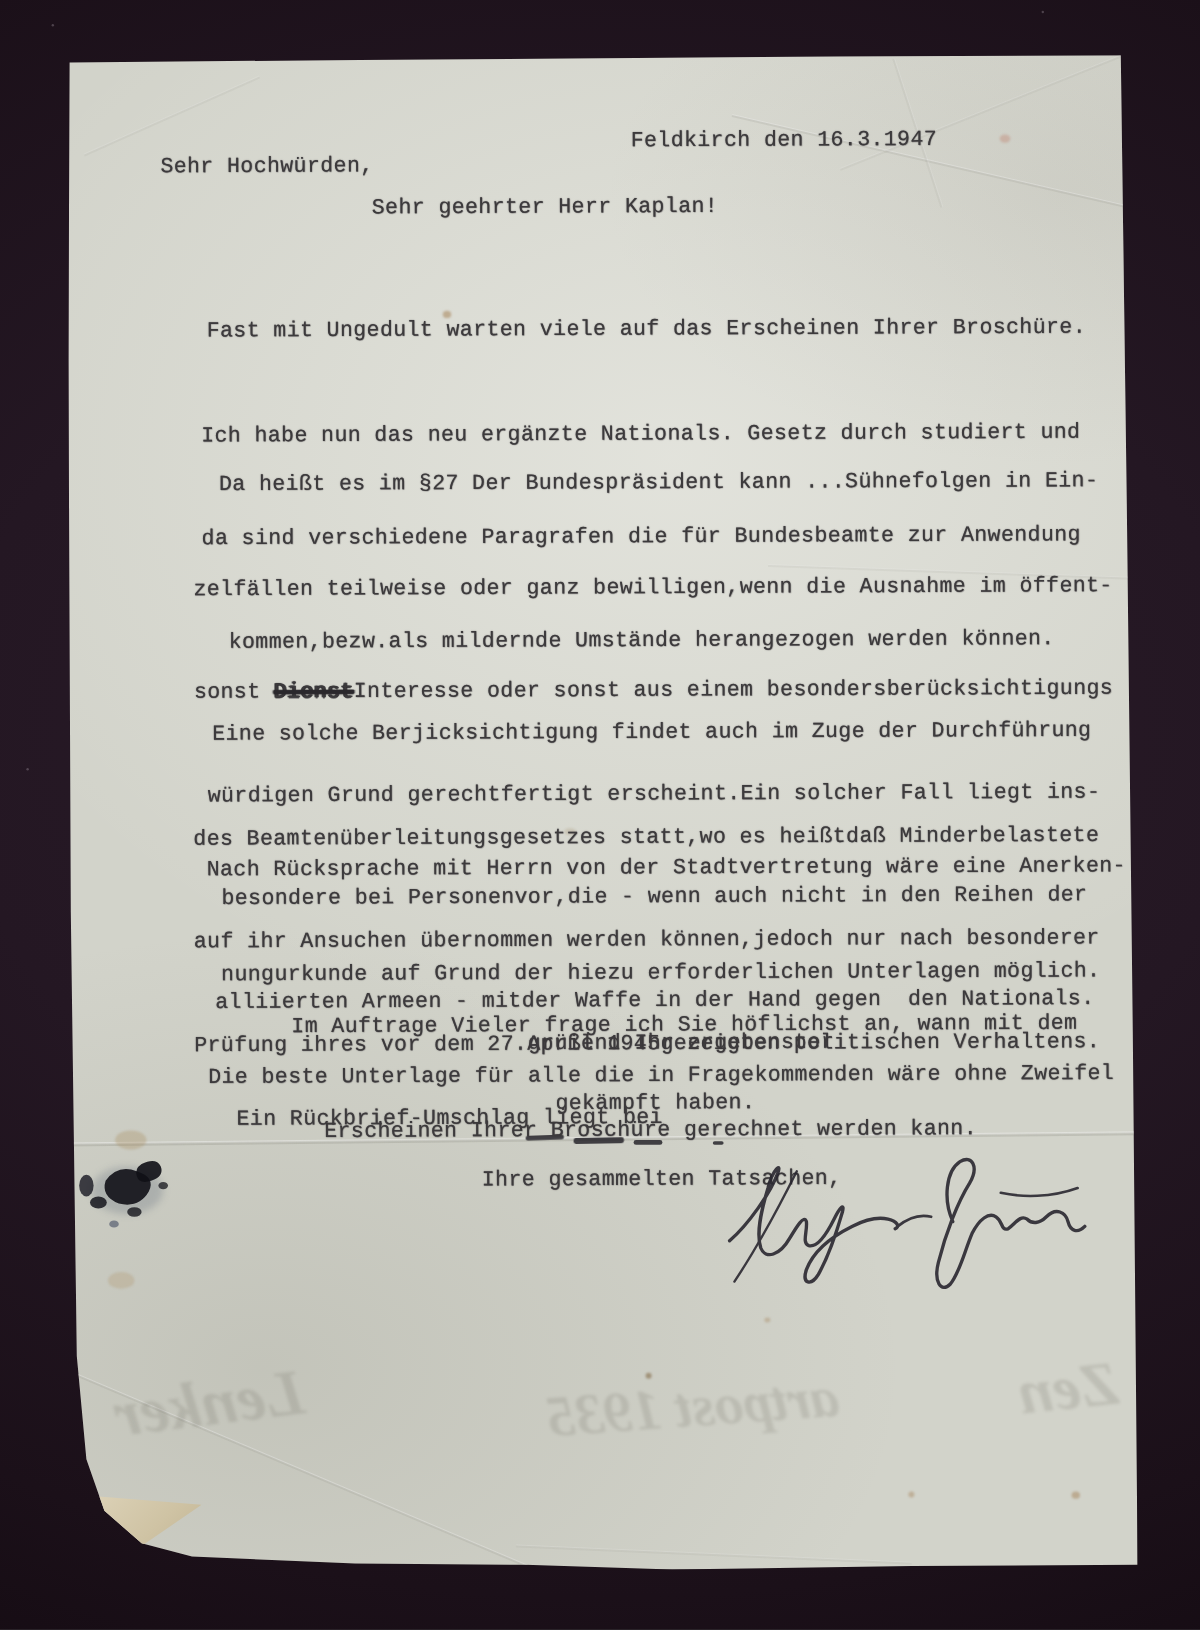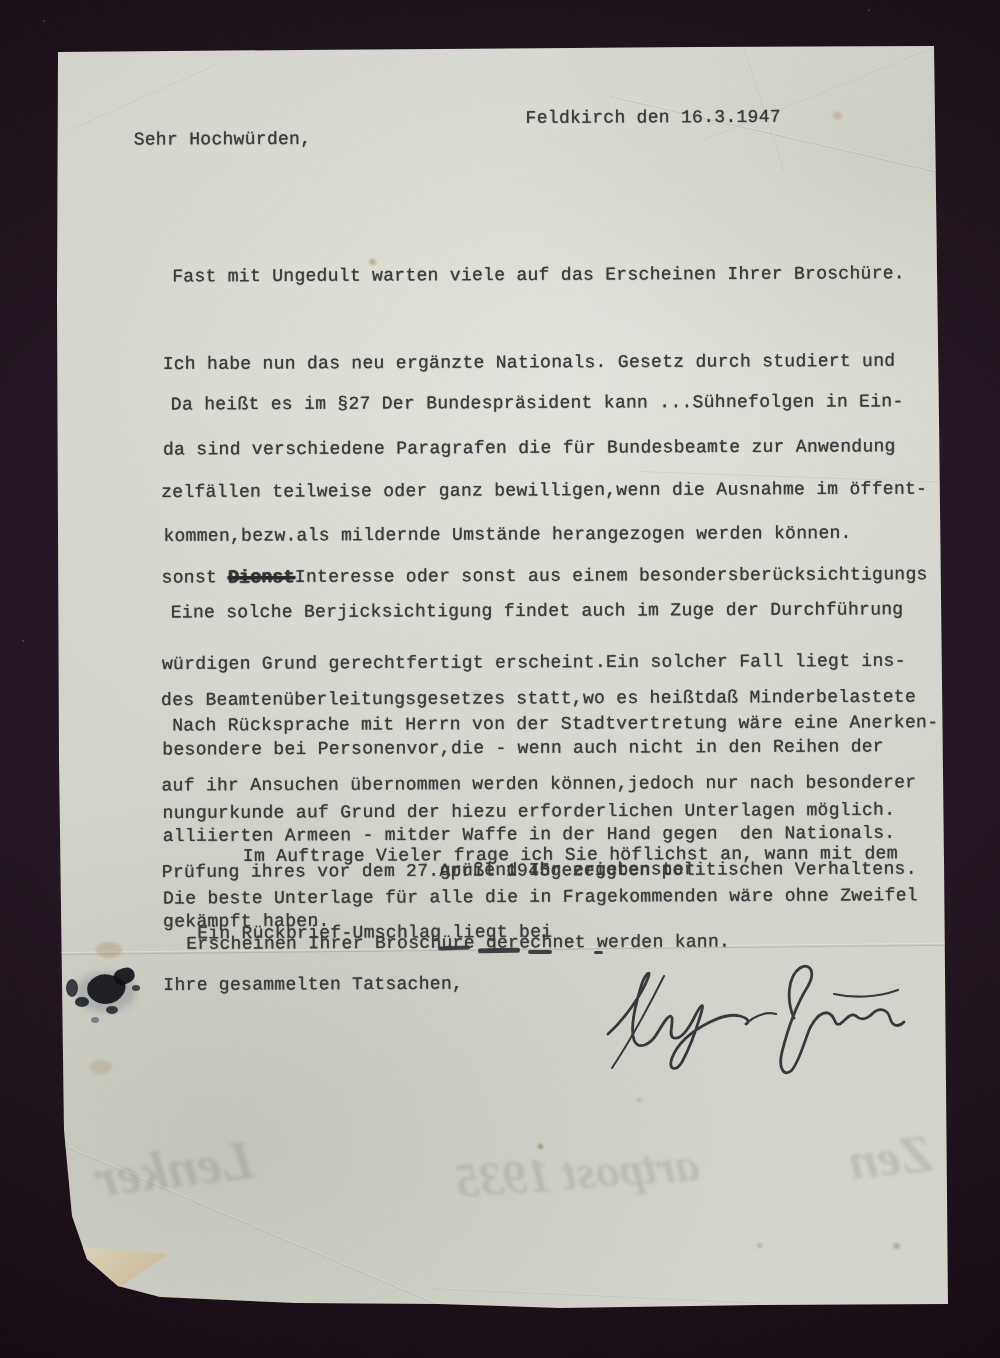--- a/index.html
+++ b/index.html
@@ -1,20 +1,21 @@
 <!DOCTYPE html>
 <html><head>
 <meta charset="utf-8">
 <style>
   html,body{margin:0;padding:0;background:#150d15;}
   .scene{
     position:relative;width:1000px;height:1358px;overflow:hidden;
     background:
       radial-gradient(1200px 900px at 50% 45%, #2a1c29 0%, #241723 45%, #1b1019 80%, #140b12 100%);
     font-family:"Liberation Sans", sans-serif;
+    text-align:center;
   }
   .speck{position:absolute;width:2px;height:2px;border-radius:50%;background:rgba(205,195,205,.28);}
 
   
   .paper{
     position:absolute;inset:0;
     clip-path:polygon(
       58px 52px, 300px 50px, 700px 47px, 934px 46px,
       939px 420px, 944px 860px, 948px 1304px,
       760px 1305px, 560px 1308px, 438px 1304px, 296px 1303px, 160px 1297px,
@@ -131,20 +132,21 @@
     </svg>
 
     <div class="smudge" style="left:438px;top:946px;width:32px;height:4px;transform:rotate(-2deg)"></div>
     <div class="smudge" style="left:478px;top:948px;width:42px;height:5px;transform:rotate(-1deg)"></div>
     <div class="smudge" style="left:528px;top:950px;width:24px;height:4px"></div>
     <div class="smudge" style="left:594px;top:951px;width:9px;height:3px"></div>
 
     <div class="textlayer">
       <div class="tw" style="left:528px;top:104px">Feldkirch den 16.3.1947</div>
       <div class="tw" style="left:136px;top:124px">Sehr Hochwürden,</div>
+      <div class="tw" style="left:312px;top:159px">Sehr geehrter Herr Kaplan!</div>
 
       <div class="tw p" style="left:164px;top:204px">
         <div class="ln">Fast mit Ungedult warten viele auf das Erscheinen Ihrer Broschüre.</div>
         <div class="ln">Ich habe nun das neu ergänzte Nationals. Gesetz durch studiert und</div>
         <div class="ln">da sind verschiedene Paragrafen die für Bundesbeamte zur Anwendung</div>
         <div class="ln">kommen,bezw.als mildernde Umstände herangezogen werden können.</div>
       </div>
 
       <div class="tw p" style="left:162px;top:332px">
         <div class="ln">Da heißt es im §27 Der Bundespräsident kann ...Sühnefolgen in Ein-</div>

